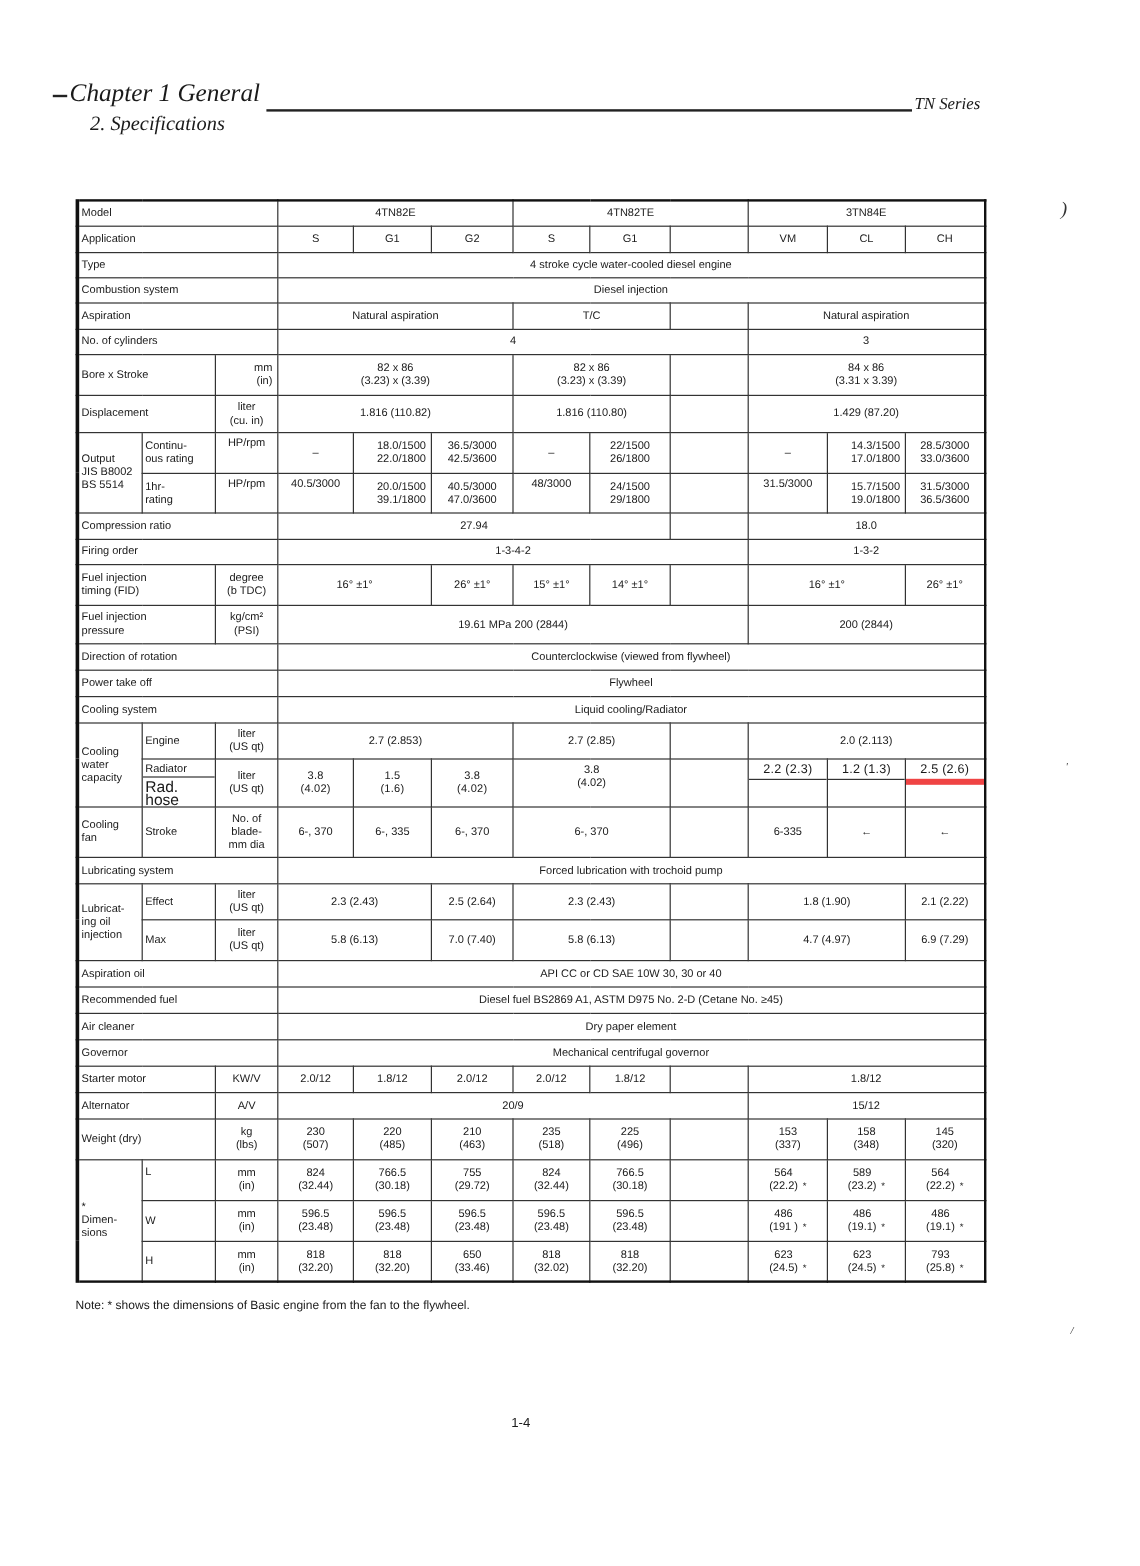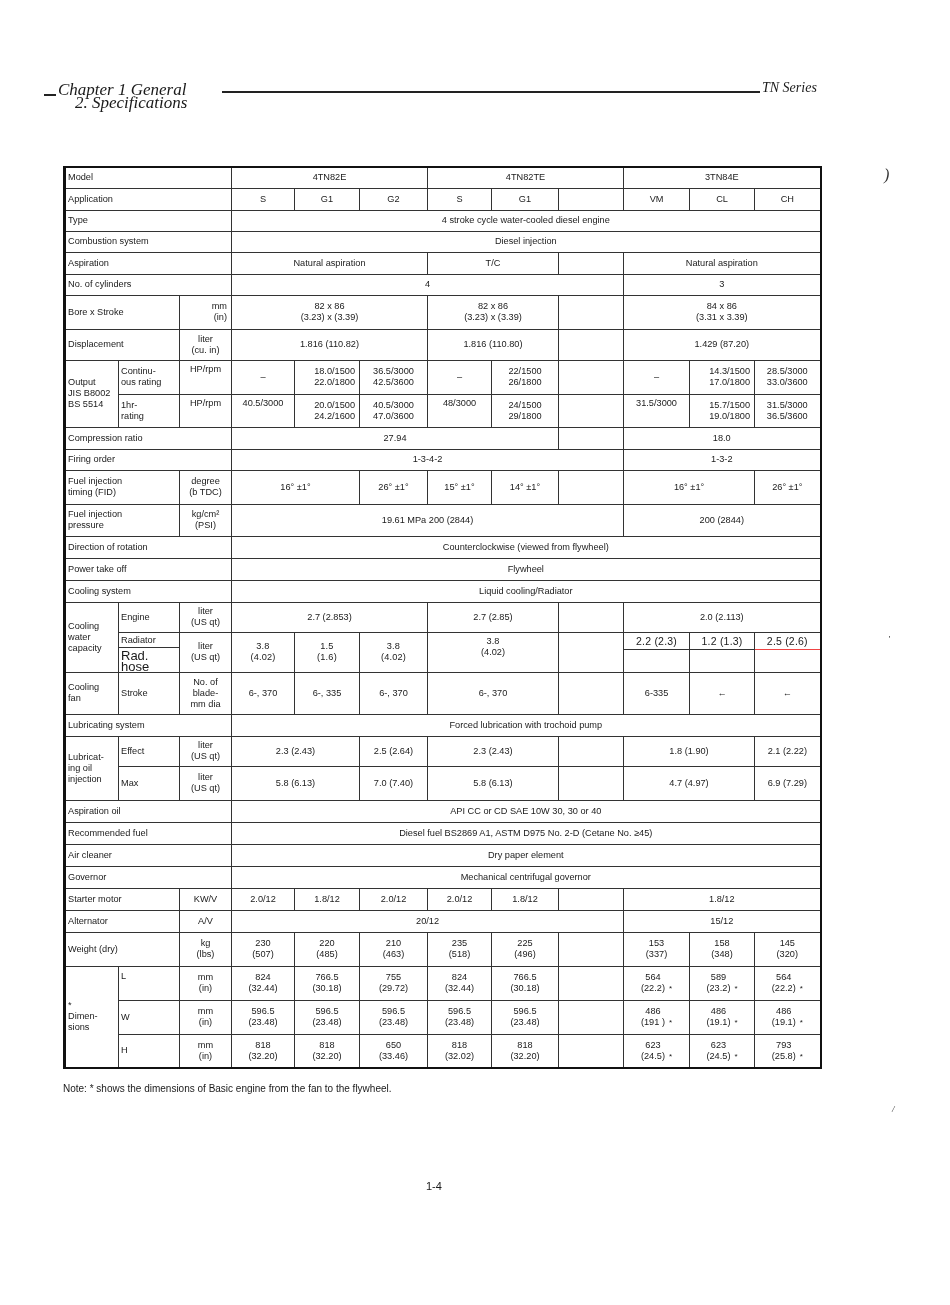--- a/index.html
+++ b/index.html
@@ -1,17 +1,17 @@
 <!DOCTYPE html>
 <html><head>
 <meta charset="utf-8">
 <style>
   html, body { margin:0; padding:0; background:#ffffff; }
   body { width:950px; height:1305px; position:relative; overflow:hidden; color:#1a1a1a; font-family:"Liberation Sans", sans-serif; }
-  .hdr-chapter { position:absolute; left:58px; top:80px; font-family:"Liberation Serif", serif; font-style:italic; font-size:17px; }
+  .hdr-chapter { position:absolute; left:58px; top:65px; font-family:"Liberation Serif", serif; font-style:italic; font-size:21px; }
   .hdr-chapter::before { content:""; position:absolute; left:-14px; top:14px; width:12px; border-bottom:2px solid #222; }
   .hdr-sub { position:absolute; left:75px; top:93px; font-family:"Liberation Serif", serif; font-style:italic; font-size:17px; }
   .hdr-rule { position:absolute; left:222px; right:190px; top:91px; border-bottom:2px solid #222; }
   .hdr-series { position:absolute; left:762px; top:80px; font-family:"Liberation Serif", serif; font-style:italic; font-size:14px; }
   .margin-mark { position:absolute; font-family:"Liberation Serif", serif; font-style:italic; color:#333; }
 
   table.spec { position:absolute; left:63px; top:166px; width:756px; border-collapse:collapse; table-layout:fixed; border:2px solid #111; border-left:3px solid #111; }
   table.spec td { border:1px solid #333; font-size:9.2px; line-height:11px; padding:0 2px; text-align:center; vertical-align:middle; overflow:hidden; }
   table.spec td.lbl { text-align:left; padding-left:2px; }
   table.spec td.unit { text-align:center; }
@@ -138,21 +138,21 @@
     <td style="white-space:pre-line">28.5/3000
 33.0/3600</td>
   </tr>
 
   <tr style="height:33px">
     <td class="lbl" style="white-space:pre-line">1hr-
 rating</td>
     <td class="unit" style="vertical-align:top;padding-top:3px">HP/rpm</td>
     <td style="white-space:pre-line;vertical-align:top;padding-top:3px">40.5/3000</td>
     <td class="r" style="white-space:pre-line">20.0/1500
-24.2/1600</td>
+39.1/1800</td>
     <td style="white-space:pre-line">40.5/3000
 47.0/3600</td>
     <td style="white-space:pre-line;vertical-align:top;padding-top:3px">48/3000</td>
     <td style="white-space:pre-line">24/1500
 29/1800</td>
     <td></td>
     <td style="white-space:pre-line;vertical-align:top;padding-top:3px">31.5/3000</td>
     <td class="r" style="white-space:pre-line">15.7/1500
 19.0/1800</td>
     <td style="white-space:pre-line">31.5/3000
@@ -241,21 +241,21 @@
     <td colspan="2" style="white-space:pre-line;vertical-align:top;padding-top:3px">3.8
 (4.02)</td>
     <td></td>
     <td style="padding:0;vertical-align:top">
       <div class="big" style="border-bottom:1px solid #333;padding:3px 0 2px">2.2 (2.3)</div>
     </td>
     <td style="padding:0;vertical-align:top">
       <div class="big" style="border-bottom:1px solid #333;padding:3px 0 2px">1.2 (1.3)</div>
     </td>
     <td style="padding:0;vertical-align:top">
-      <div class="big" style="border-bottom:1px solid #ef4444;padding:3px 0 2px">2.5 (2.6)</div>
+      <div class="big" style="border-bottom:5px solid #ef4444;padding:3px 0 2px">2.5 (2.6)</div>
     </td>
   </tr>
 
   <tr style="height:42px">
     <td class="lbl" style="white-space:pre-line">Cooling
 fan</td>
     <td class="lbl">Stroke</td>
     <td class="unit" style="white-space:pre-line">No. of
 blade-
 mm dia</td>
@@ -329,21 +329,21 @@
     <td>2.0/12</td>
     <td>2.0/12</td>
     <td>1.8/12</td>
     <td></td>
     <td colspan="3">1.8/12</td>
   </tr>
 
   <tr style="height:22px">
     <td class="lbl" colspan="2">Alternator</td>
     <td class="unit">A/V</td>
-    <td colspan="6">20/12</td>
+    <td colspan="6">20/9</td>
     <td colspan="3">15/12</td>
   </tr>
 
   <tr style="height:34px">
     <td class="lbl" colspan="2">Weight (dry)</td>
     <td class="unit" style="white-space:pre-line">kg
 (lbs)</td>
     <td style="white-space:pre-line">230
 (507)</td>
     <td style="white-space:pre-line">220

